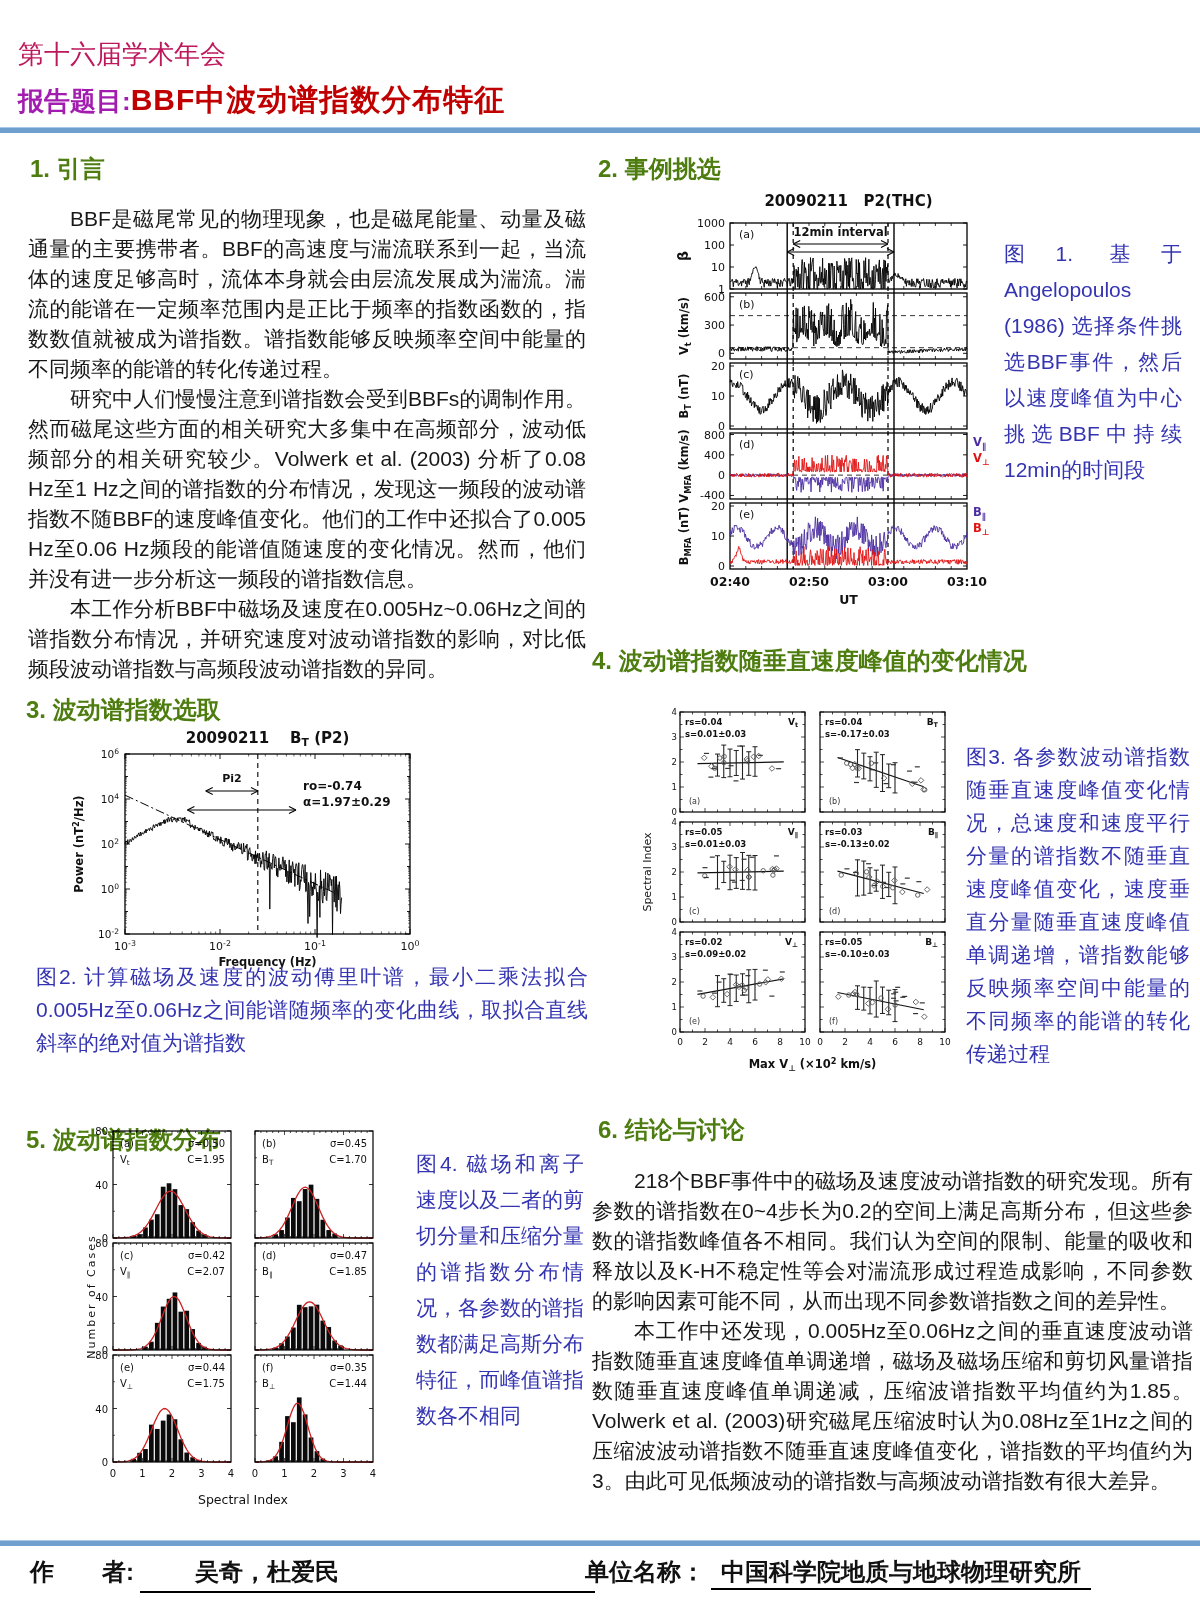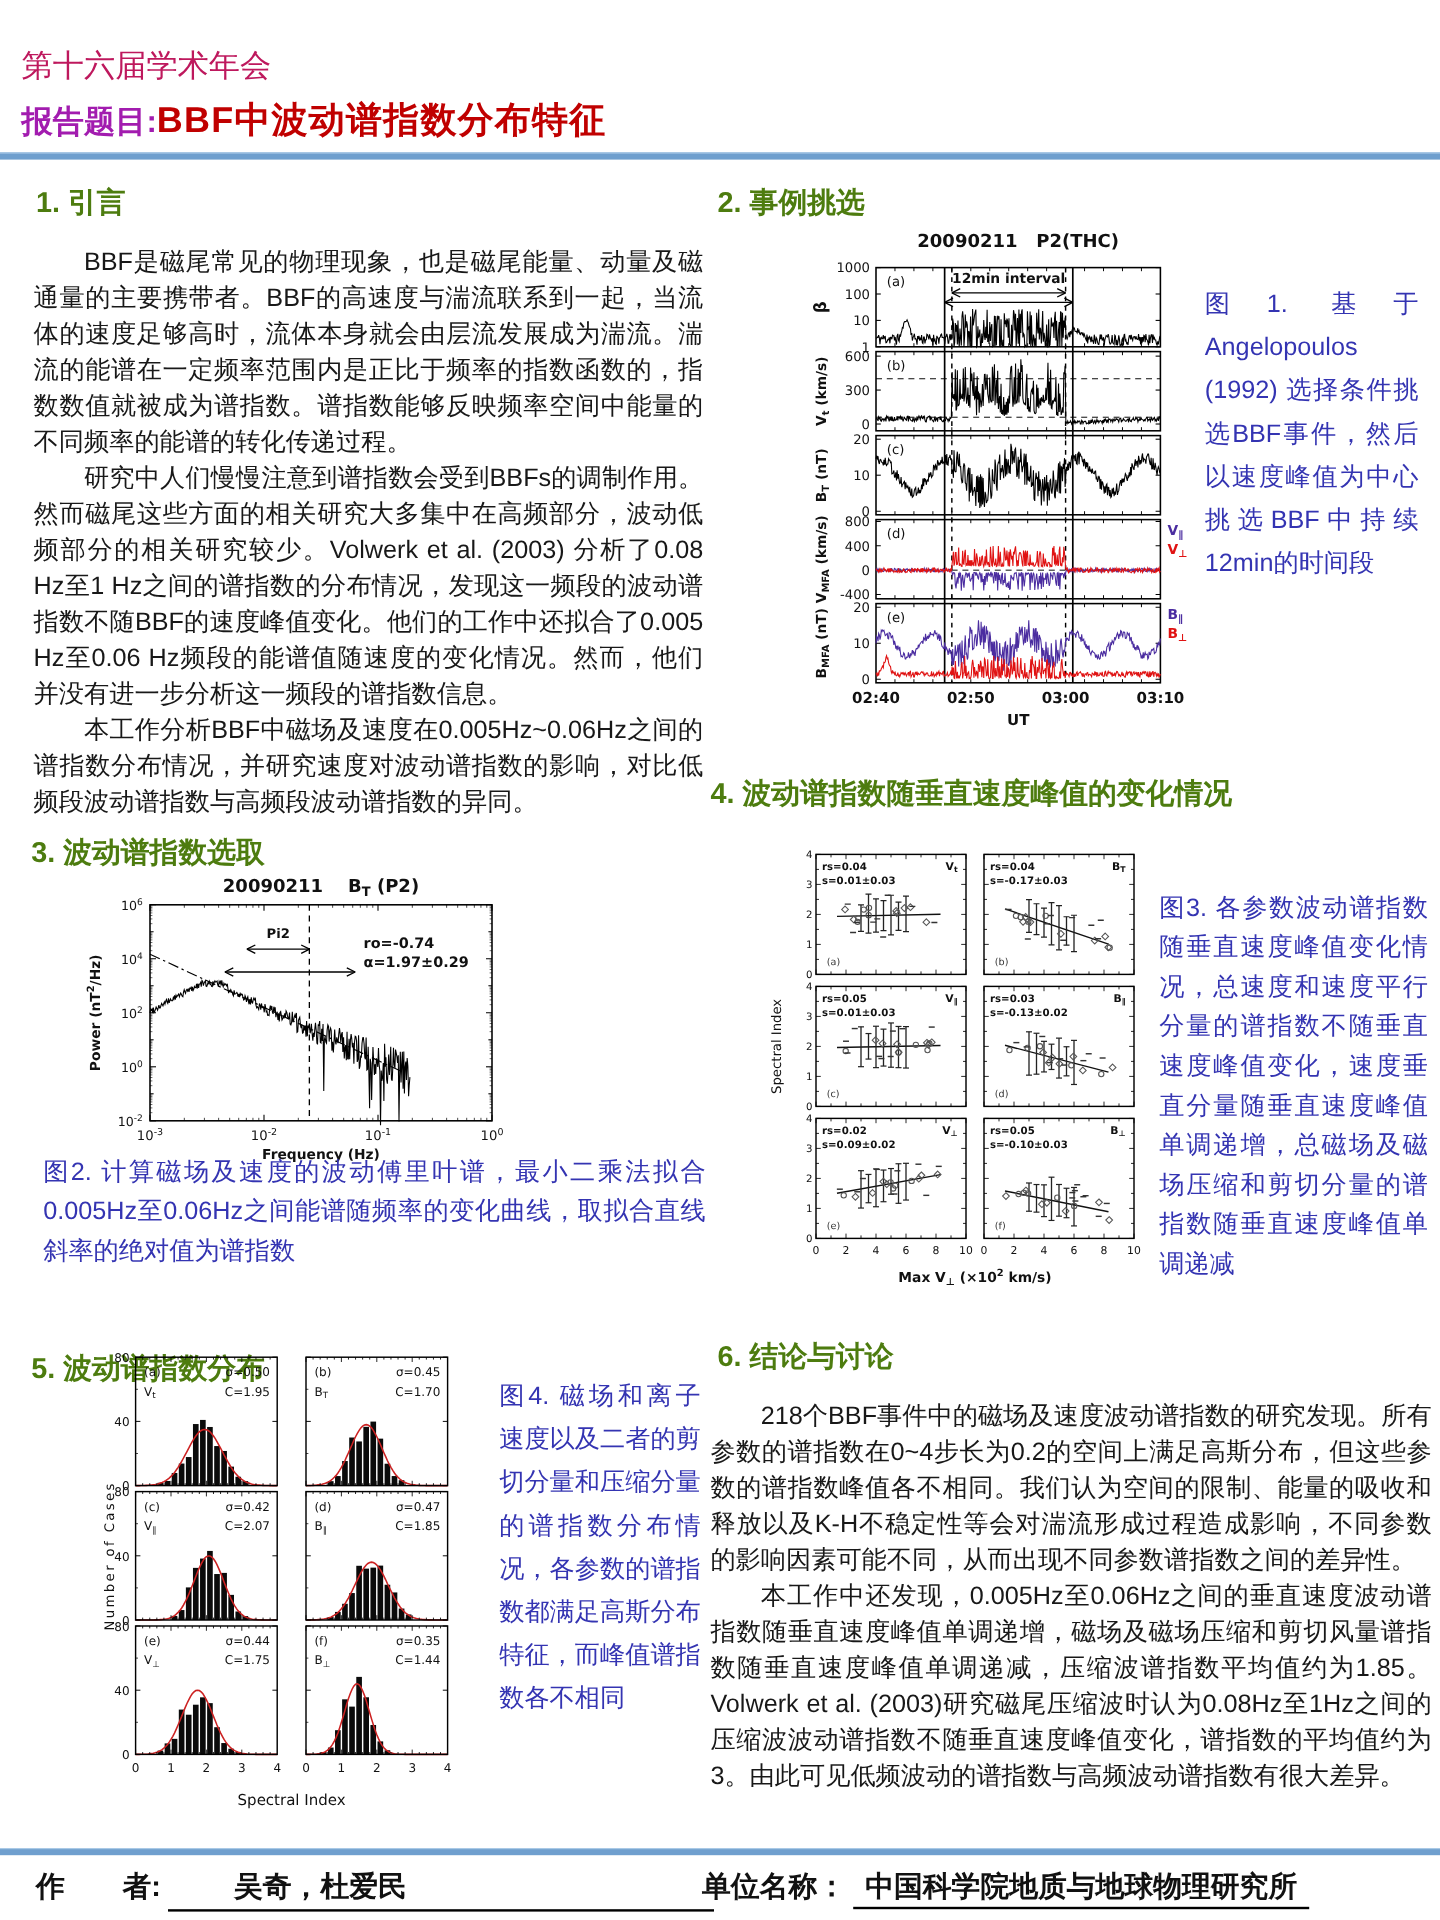--- a/index.html
+++ b/index.html
@@ -923,21 +923,21 @@
       <text x="343" y="326" font-size="11.5" text-anchor="start" fill="#4b2da0" font-family="&quot;DejaVu Sans&quot;,sans-serif" font-weight="700"><tspan dy="0" font-size="11.5">B</tspan><tspan dy="2.53" font-size="8.28">∥</tspan></text>
       <text x="343" y="342" font-size="11.5" text-anchor="start" fill="#e01212" font-family="&quot;DejaVu Sans&quot;,sans-serif" font-weight="700"><tspan dy="0" font-size="11.5">B</tspan><tspan dy="2.53" font-size="8.28">⊥</tspan></text>
       <polyline points="100.0,346.1 100.6,340.3 101.1,341.2 101.7,344.3 102.2,337.7 102.8,339.0 103.3,343.0 103.9,340.5 104.4,335.2 105.0,336.2 105.5,335.0 106.1,335.8 106.6,335.3 107.2,337.7 107.7,339.7 108.3,339.2 108.8,338.4 109.4,337.9 109.9,342.1 110.5,342.4 111.0,337.1 111.6,337.6 112.1,338.1 112.7,341.9 113.2,340.4 113.8,339.8 114.3,343.0 114.9,347.4 115.4,344.1 116.0,346.6 116.5,350.6 117.1,348.2 117.6,351.9 118.2,348.0 118.7,350.0 119.3,351.4 119.8,349.1 120.4,354.4 120.9,357.1 121.5,356.7 122.0,357.5 122.6,356.4 123.1,354.0 123.7,354.9 124.3,359.0 124.8,359.2 125.4,357.6 125.9,357.8 126.5,357.5 127.0,353.6 127.6,357.0 128.1,358.5 128.7,354.5 129.2,356.1 129.8,354.5 130.3,351.8 130.9,354.7 131.4,353.1 132.0,354.4 132.5,356.6 133.1,351.8 133.6,350.4 134.2,350.7 134.7,350.4 135.3,347.3 135.8,349.1 136.4,347.2 136.9,346.1 137.5,345.4 138.0,344.8 138.6,344.5 139.1,346.5 139.7,341.5 140.2,342.2 140.8,343.4 141.3,338.1 141.9,344.0 142.4,342.0 143.0,339.9 143.5,342.4 144.1,339.8 144.6,341.2 145.2,336.8 145.7,338.7 146.3,338.4 146.8,339.0 147.4,338.4 148.0,339.7 148.5,337.3 149.1,335.2 149.6,338.1 150.2,337.9 150.7,337.6 151.3,342.3 151.8,341.6 152.4,338.1 152.9,344.1 153.5,339.9 154.0,340.8 154.6,347.1 155.1,348.9 155.7,349.1 156.2,350.3 156.8,350.2 157.3,345.3 157.9,352.8 158.4,348.9 159.0,350.7 159.5,351.8 160.1,355.7 160.6,352.5 161.2,350.3 161.7,354.8 162.3,351.8 162.8,355.9 163.4,363.9 163.9,350.8 164.5,364.2 165.0,360.3 165.6,355.8 166.1,347.8 166.7,356.6 167.2,354.4 167.8,351.8 168.3,347.1 168.9,365.5 169.4,347.7 170.0,346.6 170.5,355.6 171.1,364.4 171.7,343.8 172.2,358.3 172.8,356.0 173.3,363.6 173.9,347.4 174.4,339.5 175.0,355.0 175.5,354.5 176.1,359.6 176.6,358.1 177.2,342.2 177.7,349.5 178.3,332.8 178.8,333.3 179.4,338.1 179.9,334.8 180.5,351.8 181.0,350.6 181.6,350.2 182.1,342.5 182.7,339.0 183.2,338.8 183.8,348.5 184.3,346.2 184.9,336.0 185.4,326.8 186.0,336.4 186.5,341.1 187.1,347.7 187.6,328.2 188.2,345.3 188.7,334.9 189.3,332.2 189.8,350.8 190.4,331.2 190.9,345.5 191.5,341.6 192.0,332.0 192.6,338.7 193.1,335.4 193.7,347.6 194.2,354.2 194.8,336.4 195.4,340.8 195.9,352.9 196.5,344.9 197.0,356.0 197.6,344.7 198.1,360.2 198.7,344.7 199.2,361.0 199.8,357.4 200.3,344.3 200.9,345.4 201.4,366.3 202.0,356.8 202.5,360.7 203.1,345.9 203.6,355.0 204.2,356.4 204.7,358.7 205.3,354.3 205.8,348.9 206.4,368.9 206.9,353.6 207.5,345.5 208.0,344.9 208.6,363.3 209.1,350.8 209.7,347.4 210.2,364.2 210.8,364.5 211.3,361.3 211.9,341.5 212.4,362.8 213.0,348.8 213.5,348.2 214.1,346.9 214.6,358.2 215.2,357.5 215.7,346.8 216.3,350.7 216.8,336.7 217.4,353.1 217.9,337.7 218.5,350.0 219.1,345.3 219.6,332.3 220.2,335.2 220.7,339.6 221.3,334.3 221.8,332.2 222.4,340.9 222.9,346.7 223.5,345.4 224.0,332.6 224.6,345.7 225.1,340.8 225.7,334.4 226.2,344.8 226.8,337.3 227.3,326.9 227.9,339.2 228.4,343.1 229.0,349.7 229.5,342.9 230.1,344.8 230.6,347.8 231.2,333.6 231.7,335.1 232.3,353.2 232.8,334.0 233.4,333.9 233.9,353.9 234.5,336.2 235.0,341.3 235.6,351.7 236.1,339.1 236.7,341.5 237.2,342.6 237.8,347.7 238.3,360.8 238.9,349.8 239.4,356.4 240.0,351.8 240.5,361.0 241.1,361.2 241.6,344.9 242.2,353.7 242.8,364.7 243.3,349.5 243.9,364.1 244.4,355.8 245.0,366.4 245.5,364.6 246.1,346.0 246.6,356.0 247.2,365.5 247.7,356.9 248.3,363.3 248.8,363.5 249.4,364.5 249.9,343.2 250.5,351.5 251.0,362.8 251.6,351.6 252.1,355.7 252.7,360.9 253.2,353.4 253.8,344.5 254.3,342.1 254.9,349.3 255.4,355.4 256.0,357.7 256.5,351.4 257.1,353.7 257.6,348.7 258.2,341.2 258.7,343.5 259.3,341.8 259.8,342.1 260.4,343.7 260.9,343.7 261.5,336.8 262.0,336.9 262.6,338.3 263.1,335.7 263.7,336.7 264.2,338.8 264.8,337.8 265.3,338.0 265.9,338.6 266.5,341.3 267.0,337.3 267.6,337.3 268.1,336.1 268.7,337.4 269.2,341.1 269.8,341.8 270.3,341.4 270.9,344.7 271.4,338.6 272.0,343.8 272.5,343.5 273.1,342.7 273.6,346.5 274.2,345.2 274.7,349.6 275.3,347.0 275.8,350.7 276.4,348.3 276.9,351.3 277.5,348.0 278.0,353.0 278.6,354.5 279.1,355.7 279.7,353.3 280.2,352.4 280.8,353.4 281.3,353.6 281.9,354.0 282.4,354.7 283.0,358.1 283.5,355.6 284.1,357.8 284.6,358.8 285.2,355.2 285.7,358.2 286.3,359.2 286.8,358.7 287.4,354.2 287.9,353.4 288.5,355.4 289.0,357.2 289.6,352.3 290.2,354.0 290.7,353.3 291.3,357.1 291.8,354.1 292.4,349.0 292.9,348.7 293.5,347.0 294.0,345.9 294.6,352.1 295.1,351.4 295.7,345.2 296.2,347.7 296.8,343.8 297.3,344.7 297.9,346.3 298.4,343.9 299.0,341.0 299.5,342.7 300.1,341.2 300.6,339.2 301.2,337.5 301.7,339.1 302.3,342.4 302.8,338.1 303.4,340.3 303.9,335.5 304.5,336.0 305.0,339.3 305.6,340.5 306.1,336.6 306.7,336.6 307.2,336.9 307.8,342.0 308.3,342.1 308.9,340.7 309.4,337.1 310.0,337.9 310.5,339.2 311.1,338.2 311.6,344.4 312.2,341.5 312.7,341.3 313.3,346.8 313.9,344.4 314.4,349.7 315.0,346.5 315.5,351.1 316.1,349.2 316.6,352.0 317.2,349.5 317.7,347.6 318.3,351.6 318.8,349.4 319.4,351.1 319.9,353.5 320.5,355.4 321.0,358.6 321.6,356.7 322.1,358.8 322.7,353.5 323.2,358.5 323.8,355.4 324.3,353.7 324.9,355.7 325.4,355.3 326.0,355.0 326.5,359.2 327.1,358.1 327.6,353.2 328.2,355.4 328.7,355.5 329.3,352.7 329.8,351.3 330.4,351.8 330.9,351.0 331.5,350.4 332.0,354.6 332.6,354.0 333.1,353.8 333.7,351.9 334.2,347.2 334.8,348.6 335.3,345.7 335.9,347.0 336.4,347.5 337.0,342.1 " fill="none" stroke="#4b2da0" stroke-width="0.9"></polyline>
       <polyline points="100.0,372.1 100.6,371.1 101.1,373.7 101.7,371.2 102.2,372.9 102.8,369.0 103.3,369.2 103.9,368.9 104.4,367.3 105.0,366.1 105.5,365.0 106.1,366.4 106.6,361.9 107.2,362.2 107.7,361.5 108.3,357.9 108.8,356.4 109.4,359.1 109.9,358.5 110.5,362.1 111.0,364.0 111.6,364.9 112.1,365.5 112.7,369.8 113.2,371.1 113.8,368.7 114.3,370.7 114.9,370.2 115.4,371.8 116.0,370.4 116.5,372.7 117.1,373.1 117.6,372.7 118.2,370.6 118.7,373.3 119.3,372.4 119.8,374.0 120.4,372.4 120.9,370.5 121.5,371.3 122.0,370.6 122.6,372.0 123.1,370.8 123.7,372.1 124.3,370.6 124.8,372.0 125.4,373.3 125.9,371.6 126.5,371.6 127.0,370.1 127.6,373.5 128.1,370.0 128.7,369.5 129.2,374.0 129.8,372.6 130.3,372.3 130.9,370.2 131.4,374.1 132.0,374.1 132.5,370.9 133.1,370.3 133.6,372.5 134.2,369.7 134.7,372.3 135.3,371.1 135.8,371.8 136.4,372.1 136.9,371.2 137.5,370.2 138.0,369.8 138.6,370.6 139.1,369.9 139.7,371.7 140.2,373.0 140.8,371.2 141.3,372.3 141.9,371.7 142.4,370.6 143.0,371.0 143.5,372.9 144.1,373.2 144.6,373.4 145.2,372.9 145.7,373.0 146.3,369.5 146.8,373.2 147.4,372.3 148.0,370.9 148.5,373.8 149.1,372.7 149.6,371.8 150.2,373.1 150.7,369.8 151.3,371.7 151.8,370.8 152.4,369.4 152.9,373.5 153.5,370.6 154.0,371.0 154.6,371.6 155.1,372.2 155.7,369.8 156.2,369.5 156.8,373.4 157.3,372.5 157.9,372.7 158.4,372.9 159.0,371.9 159.5,370.5 160.1,373.6 160.6,372.8 161.2,372.6 161.7,371.4 162.3,369.8 162.8,372.7 163.4,365.5 163.9,372.5 164.5,366.3 165.0,374.9 165.6,375.4 166.1,360.8 166.7,370.8 167.2,375.4 167.8,369.8 168.3,375.4 168.9,373.1 169.4,375.4 170.0,373.1 170.5,371.9 171.1,363.8 171.7,361.6 172.2,375.4 172.8,370.8 173.3,370.7 173.9,356.6 174.4,373.3 175.0,364.8 175.5,375.3 176.1,372.5 176.6,370.6 177.2,369.9 177.7,375.4 178.3,375.0 178.8,375.3 179.4,372.6 179.9,364.8 180.5,359.8 181.0,363.0 181.6,374.7 182.1,365.8 182.7,371.0 183.2,373.6 183.8,369.6 184.3,370.2 184.9,375.4 185.4,363.4 186.0,365.6 186.5,369.9 187.1,360.6 187.6,362.9 188.2,374.4 188.7,365.8 189.3,365.9 189.8,375.0 190.4,358.8 190.9,359.7 191.5,366.9 192.0,373.1 192.6,372.7 193.1,359.4 193.7,373.1 194.2,375.4 194.8,375.4 195.4,374.6 195.9,362.9 196.5,360.3 197.0,375.4 197.6,375.4 198.1,356.6 198.7,369.8 199.2,374.5 199.8,366.8 200.3,373.0 200.9,373.3 201.4,357.5 202.0,367.6 202.5,375.3 203.1,365.3 203.6,374.1 204.2,374.5 204.7,358.6 205.3,372.7 205.8,363.6 206.4,365.5 206.9,359.3 207.5,373.1 208.0,372.8 208.6,375.1 209.1,363.1 209.7,374.1 210.2,366.8 210.8,368.0 211.3,375.4 211.9,372.3 212.4,360.2 213.0,365.4 213.5,372.0 214.1,369.2 214.6,357.3 215.2,369.2 215.7,361.8 216.3,373.8 216.8,375.2 217.4,371.8 217.9,357.8 218.5,371.0 219.1,373.7 219.6,374.4 220.2,365.7 220.7,358.3 221.3,371.4 221.8,368.4 222.4,371.7 222.9,374.7 223.5,373.4 224.0,362.6 224.6,375.4 225.1,373.6 225.7,370.0 226.2,374.8 226.8,375.0 227.3,375.4 227.9,368.4 228.4,370.6 229.0,359.4 229.5,375.4 230.1,356.7 230.6,363.1 231.2,363.9 231.7,366.3 232.3,373.2 232.8,360.4 233.4,375.4 233.9,375.4 234.5,365.9 235.0,370.6 235.6,366.9 236.1,359.7 236.7,370.5 237.2,371.2 237.8,375.4 238.3,358.4 238.9,366.7 239.4,371.7 240.0,368.9 240.5,368.6 241.1,366.8 241.6,375.4 242.2,360.2 242.8,359.8 243.3,367.4 243.9,375.4 244.4,362.3 245.0,374.6 245.5,375.3 246.1,370.5 246.6,375.1 247.2,364.8 247.7,366.2 248.3,361.5 248.8,375.4 249.4,374.0 249.9,375.4 250.5,373.8 251.0,374.9 251.6,374.7 252.1,375.4 252.7,374.9 253.2,369.6 253.8,375.4 254.3,362.7 254.9,359.2 255.4,366.1 256.0,370.8 256.5,373.5 257.1,369.1 257.6,375.1 258.2,371.9 258.7,370.6 259.3,371.8 259.8,371.5 260.4,372.8 260.9,373.9 261.5,370.4 262.0,370.3 262.6,372.6 263.1,371.5 263.7,373.5 264.2,373.8 264.8,371.1 265.3,374.0 265.9,372.2 266.5,373.2 267.0,370.7 267.6,369.9 268.1,373.3 268.7,371.4 269.2,370.7 269.8,370.5 270.3,369.8 270.9,371.1 271.4,371.7 272.0,373.9 272.5,371.0 273.1,373.5 273.6,374.0 274.2,371.6 274.7,371.5 275.3,372.5 275.8,370.8 276.4,370.5 276.9,373.1 277.5,372.1 278.0,372.0 278.6,372.3 279.1,372.8 279.7,374.0 280.2,370.8 280.8,371.1 281.3,372.3 281.9,372.6 282.4,369.5 283.0,372.6 283.5,370.1 284.1,374.0 284.6,370.4 285.2,372.8 285.7,373.2 286.3,372.7 286.8,370.8 287.4,371.7 287.9,372.4 288.5,369.9 289.0,373.4 289.6,373.6 290.2,373.5 290.7,370.1 291.3,369.5 291.8,372.9 292.4,373.4 292.9,370.9 293.5,369.5 294.0,371.2 294.6,370.1 295.1,370.0 295.7,371.7 296.2,371.1 296.8,373.9 297.3,371.4 297.9,372.9 298.4,372.9 299.0,370.5 299.5,373.1 300.1,371.3 300.6,369.6 301.2,369.8 301.7,371.0 302.3,373.1 302.8,372.2 303.4,373.2 303.9,373.7 304.5,371.9 305.0,369.9 305.6,373.3 306.1,371.7 306.7,373.3 307.2,374.1 307.8,374.2 308.3,370.9 308.9,369.7 309.4,372.9 310.0,370.3 310.5,370.7 311.1,369.8 311.6,369.8 312.2,371.8 312.7,369.6 313.3,373.3 313.9,372.7 314.4,370.3 315.0,369.9 315.5,371.8 316.1,371.2 316.6,370.4 317.2,372.1 317.7,370.2 318.3,373.6 318.8,370.1 319.4,373.3 319.9,374.1 320.5,370.0 321.0,371.7 321.6,372.2 322.1,370.2 322.7,370.9 323.2,369.8 323.8,371.1 324.3,369.7 324.9,370.1 325.4,372.8 326.0,373.3 326.5,369.7 327.1,374.1 327.6,374.0 328.2,369.5 328.7,374.2 329.3,370.4 329.8,372.9 330.4,369.8 330.9,369.7 331.5,374.0 332.0,370.6 332.6,370.2 333.1,371.0 333.7,373.3 334.2,371.6 334.8,373.7 335.3,371.2 335.9,374.1 336.4,373.5 337.0,371.5 " fill="none" stroke="#e01212" stroke-width="0.9"></polyline>
       <text x="100" y="396" font-size="12.5" text-anchor="middle" fill="#111" font-family="&quot;DejaVu Sans&quot;,sans-serif" font-weight="600"><tspan dy="0" font-size="12.5">02:40</tspan></text>
       <text x="179" y="396" font-size="12.5" text-anchor="middle" fill="#111" font-family="&quot;DejaVu Sans&quot;,sans-serif" font-weight="600"><tspan dy="0" font-size="12.5">02:50</tspan></text>
       <text x="258" y="396" font-size="12.5" text-anchor="middle" fill="#111" font-family="&quot;DejaVu Sans&quot;,sans-serif" font-weight="600"><tspan dy="0" font-size="12.5">03:00</tspan></text>
       <text x="337" y="396" font-size="12.5" text-anchor="middle" fill="#111" font-family="&quot;DejaVu Sans&quot;,sans-serif" font-weight="600"><tspan dy="0" font-size="12.5">03:10</tspan></text>
       <text x="218.5" y="414" font-size="12.5" text-anchor="middle" fill="#111" font-family="&quot;DejaVu Sans&quot;,sans-serif" font-weight="600"><tspan dy="0" font-size="12.5">UT</tspan></text>
     </svg>
-  <div class="cap capn" style="left:1004px;top:236px;width:178px">图1.  基于Angelopoulos (1992) 选择条件挑选BBF事件，然后以速度峰值为中心挑选BBF中持续12min的时间段</div>
+  <div class="cap capn" style="left:1004px;top:236px;width:178px">图1.  基于Angelopoulos (1986) 选择条件挑选BBF事件，然后以速度峰值为中心挑选BBF中持续12min的时间段</div>
 
   <h2 class="h" style="left:592px;top:645px">4. 波动谱指数随垂直速度峰值的变化情况</h2>
   <svg id="fig3-svg" class="fig" style="left:640px;top:698px" width="335" height="377">
       <text x="11" y="174" font-size="11" text-anchor="middle" fill="#111" font-family="&quot;DejaVu Sans&quot;,sans-serif" transform="rotate(-90 11 174)"><tspan dy="0" font-size="11">Spectral Index</tspan></text>
       <rect x="40" y="14" width="125" height="100" fill="none" stroke="#000" stroke-width="1.2"></rect>
       <line x1="40" y1="110" x2="40" y2="114" stroke="#000" stroke-width="0.7"></line>
       <line x1="40" y1="14" x2="40" y2="18" stroke="#000" stroke-width="0.7"></line>
       <line x1="52.5" y1="111.5" x2="52.5" y2="114" stroke="#000" stroke-width="0.7"></line>
       <line x1="52.5" y1="14" x2="52.5" y2="16.5" stroke="#000" stroke-width="0.7"></line>
       <line x1="65" y1="110" x2="65" y2="114" stroke="#000" stroke-width="0.7"></line>
@@ -1485,21 +1485,21 @@
       <line x1="260.2896422299091" y1="299.2784471893683" x2="265.2896422299091" y2="299.2784471893683" stroke="#333" stroke-width="1.2"></line>
       <line x1="253.2234944292577" y1="294.21150823961943" x2="258.2234944292577" y2="294.21150823961943" stroke="#333" stroke-width="1.2"></line>
       <line x1="253.62927321752068" y1="302.8490226357244" x2="258.6292732175207" y2="302.8490226357244" stroke="#333" stroke-width="1.2"></line>
       <line x1="251.1311710003065" y1="295.83156878501177" x2="256.1311710003065" y2="295.83156878501177" stroke="#333" stroke-width="1.2"></line>
       <text x="185" y="247" font-size="8.5" text-anchor="start" fill="#111" font-family="&quot;DejaVu Sans&quot;,sans-serif" font-weight="700"><tspan dy="0" font-size="8.5">rs=0.05</tspan></text>
       <text x="185" y="259" font-size="8.5" text-anchor="start" fill="#111" font-family="&quot;DejaVu Sans&quot;,sans-serif" font-weight="700"><tspan dy="0" font-size="8.5">s=-0.10±0.03</tspan></text>
       <text x="298" y="247" font-size="9" text-anchor="end" fill="#111" font-family="&quot;DejaVu Sans&quot;,sans-serif" font-weight="700"><tspan dy="0" font-size="9">B</tspan><tspan dy="1.98" font-size="6.4799999999999995">⊥</tspan></text>
       <text x="189" y="326" font-size="8" text-anchor="start" fill="#333" font-family="&quot;DejaVu Sans&quot;,sans-serif"><tspan dy="0" font-size="8">(f)</tspan></text>
       <text x="172.5" y="370" font-size="11.5" text-anchor="middle" fill="#111" font-family="&quot;DejaVu Sans&quot;,sans-serif" font-weight="600"><tspan dy="0" font-size="11.5">Max V</tspan><tspan dy="2.53" font-size="8.28">⊥</tspan><tspan dy="-2.53" font-size="11.5"> (×10</tspan><tspan dy="-4.37" font-size="8.28">2</tspan><tspan dy="4.37" font-size="11.5"> km/s)</tspan></text>
     </svg>
-  <div class="cap" style="left:966px;top:740px;width:224px">图3.  各参数波动谱指数随垂直速度峰值变化情况，总速度和速度平行分量的谱指数不随垂直速度峰值变化，速度垂直分量随垂直速度峰值单调递增，总磁场及磁场压缩和剪切分量的谱指数随垂直速度峰值单调递减</div>
+  <div class="cap" style="left:966px;top:740px;width:224px">图3.  各参数波动谱指数随垂直速度峰值变化情况，总速度和速度平行分量的谱指数不随垂直速度峰值变化，速度垂直分量随垂直速度峰值单调递增，谱指数能够反映频率空间中能量的不同频率的能谱的转化传递过程</div>
 
   <h2 class="h" style="left:598px;top:1114px">6. 结论与讨论</h2>
   <div class="para" style="left:592px;top:1150px;width:601px">
     <p>218个BBF事件中的磁场及速度波动谱指数的研究发现。所有参数的谱指数在0~4步长为0.2的空间上满足高斯分布，但这些参数的谱指数峰值各不相同。我们认为空间的限制、能量的吸收和释放以及K-H不稳定性等会对湍流形成过程造成影响，不同参数的影响因素可能不同，从而出现不同参数谱指数之间的差异性。</p>
     <p>本工作中还发现，0.005Hz至0.06Hz之间的垂直速度波动谱指数随垂直速度峰值单调递增，磁场及磁场压缩和剪切风量谱指数随垂直速度峰值单调递减，压缩波谱指数平均值约为1.85。Volwerk et al. (2003)研究磁尾压缩波时认为0.08Hz至1Hz之间的压缩波波动谱指数不随垂直速度峰值变化，谱指数的平均值约为3。由此可见低频波动的谱指数与高频波动谱指数有很大差异。</p>
   </div>
 
   <div class="rule" style="top:1540px"></div>
   <div class="footer" style="left:585px;top:1556px">
     <span class="flabel">单位名称：</span><span class="u">中国科学院地质与地球物理研究所</span>

